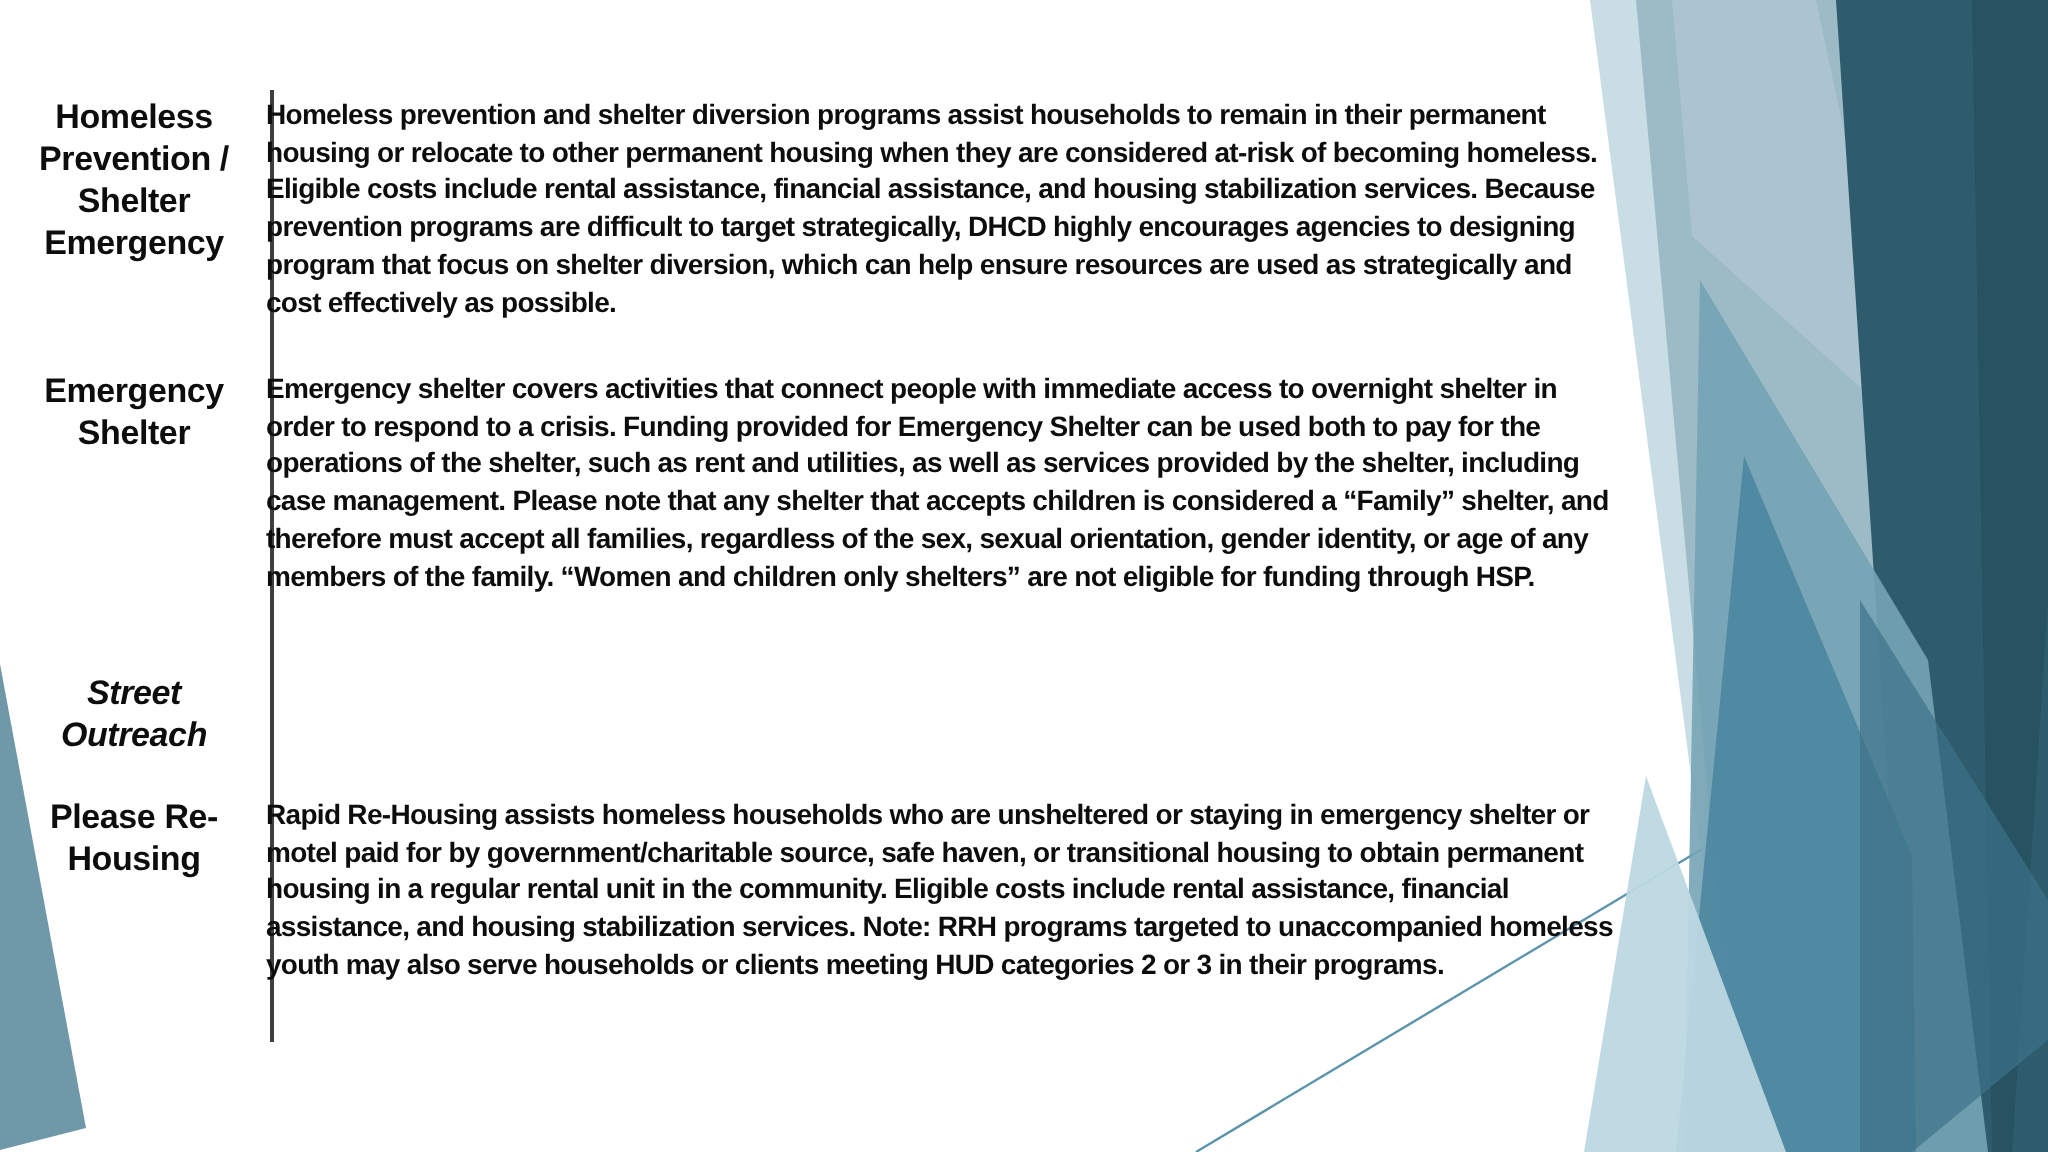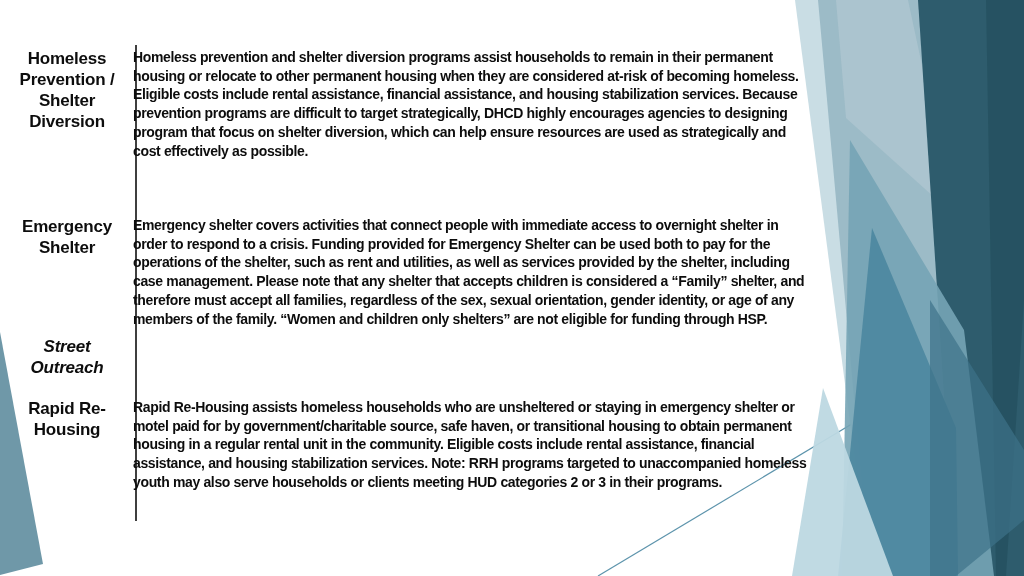--- a/index.html
+++ b/index.html
@@ -19,21 +19,21 @@
   .row-label{
     position:absolute;left:6px;width:122px;
     text-align:center;
     font-weight:bold;font-size:17px;line-height:21px;letter-spacing:-0.2px;
   }
   .row-desc{
     position:absolute;left:133px;width:680px;
     font-weight:bold;font-size:14px;line-height:18.7px;letter-spacing:-0.35px;
     text-align:left;
   }
-  .r1{top:48px;} .r2{top:185px;margin-top:31px;} .r3{top:336px;font-style:italic;} .r4{top:398px;}
+  .r1{top:48px;} .r2{top:185px;} .r3{top:336px;font-style:italic;} .r4{top:398px;}
 </style>
 </head>
 <body>
 
 <div class="slide">
 
   <svg class="deco" viewBox="0 0 1024 576" aria-hidden="true">
 
     <polygon points="0,332 43,564 0,575" fill="#6f98a8"></polygon>
 
@@ -55,24 +55,24 @@
 
     <polygon points="872,228 956,428 958,576 838,576" fill="#4d88a0" opacity="0.92"></polygon>
 
     <polygon points="930,300 1024,450 1024,520 956,576 930,576" fill="#3d7289" opacity="0.7"></polygon>
 
     <polygon points="823,388 893,576 792,576" fill="#bdd8e2" opacity="0.95"></polygon>
   </svg>
 
   <div class="col-divider"></div>
 
-  <div class="row-label r1">Homeless Prevention / Shelter Diversion</div>
+  <div class="row-label r1">Homeless Prevention / Shelter Emergency</div>
   <div class="row-desc  r1">Homeless prevention and shelter diversion programs assist households to remain in their permanent housing or relocate to other permanent housing when they are considered at-risk of becoming homeless.  Eligible costs include rental assistance, financial assistance, and housing stabilization services.  Because prevention programs are difficult to target strategically, DHCD highly encourages agencies to designing program that focus on shelter diversion, which can help ensure resources are used as strategically and cost effectively as possible.</div>
 
   <div class="row-label r2">Emergency Shelter</div>
   <div class="row-desc  r2">Emergency shelter covers activities that connect people with immediate access to overnight shelter in order to respond to a crisis. Funding provided for Emergency Shelter can be used both to pay for the operations of the shelter, such as rent and utilities, as well as services provided by the shelter, including case management. Please note that any shelter that accepts children is considered a “Family” shelter, and therefore must accept all families, regardless of the sex, sexual orientation, gender identity, or age of any members of the family. “Women and children only shelters” are not eligible for funding through HSP.</div>
 
   <div class="row-label r3">Street Outreach</div>
 
-  <div class="row-label r4">Rapid Re-Housing</div>
+  <div class="row-label r4">Please Re-Housing</div>
   <div class="row-desc  r4">Rapid Re-Housing assists homeless households who are unsheltered or staying in emergency shelter or motel paid for by government/charitable source, safe haven, or transitional housing to obtain permanent housing in a regular rental unit in the community.  Eligible costs include rental assistance, financial assistance, and housing stabilization services.  Note: RRH programs targeted to unaccompanied homeless youth may also serve households or clients meeting HUD categories 2 or 3 in their programs.</div>
 
 </div>
 
 </body></html>

